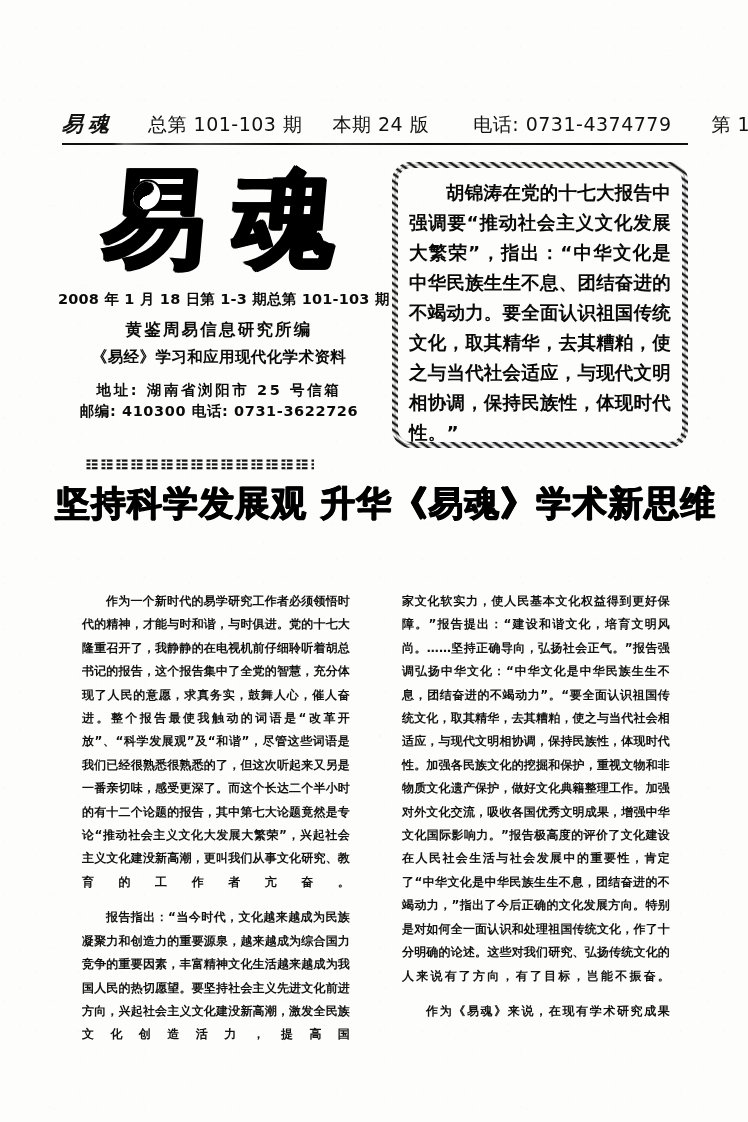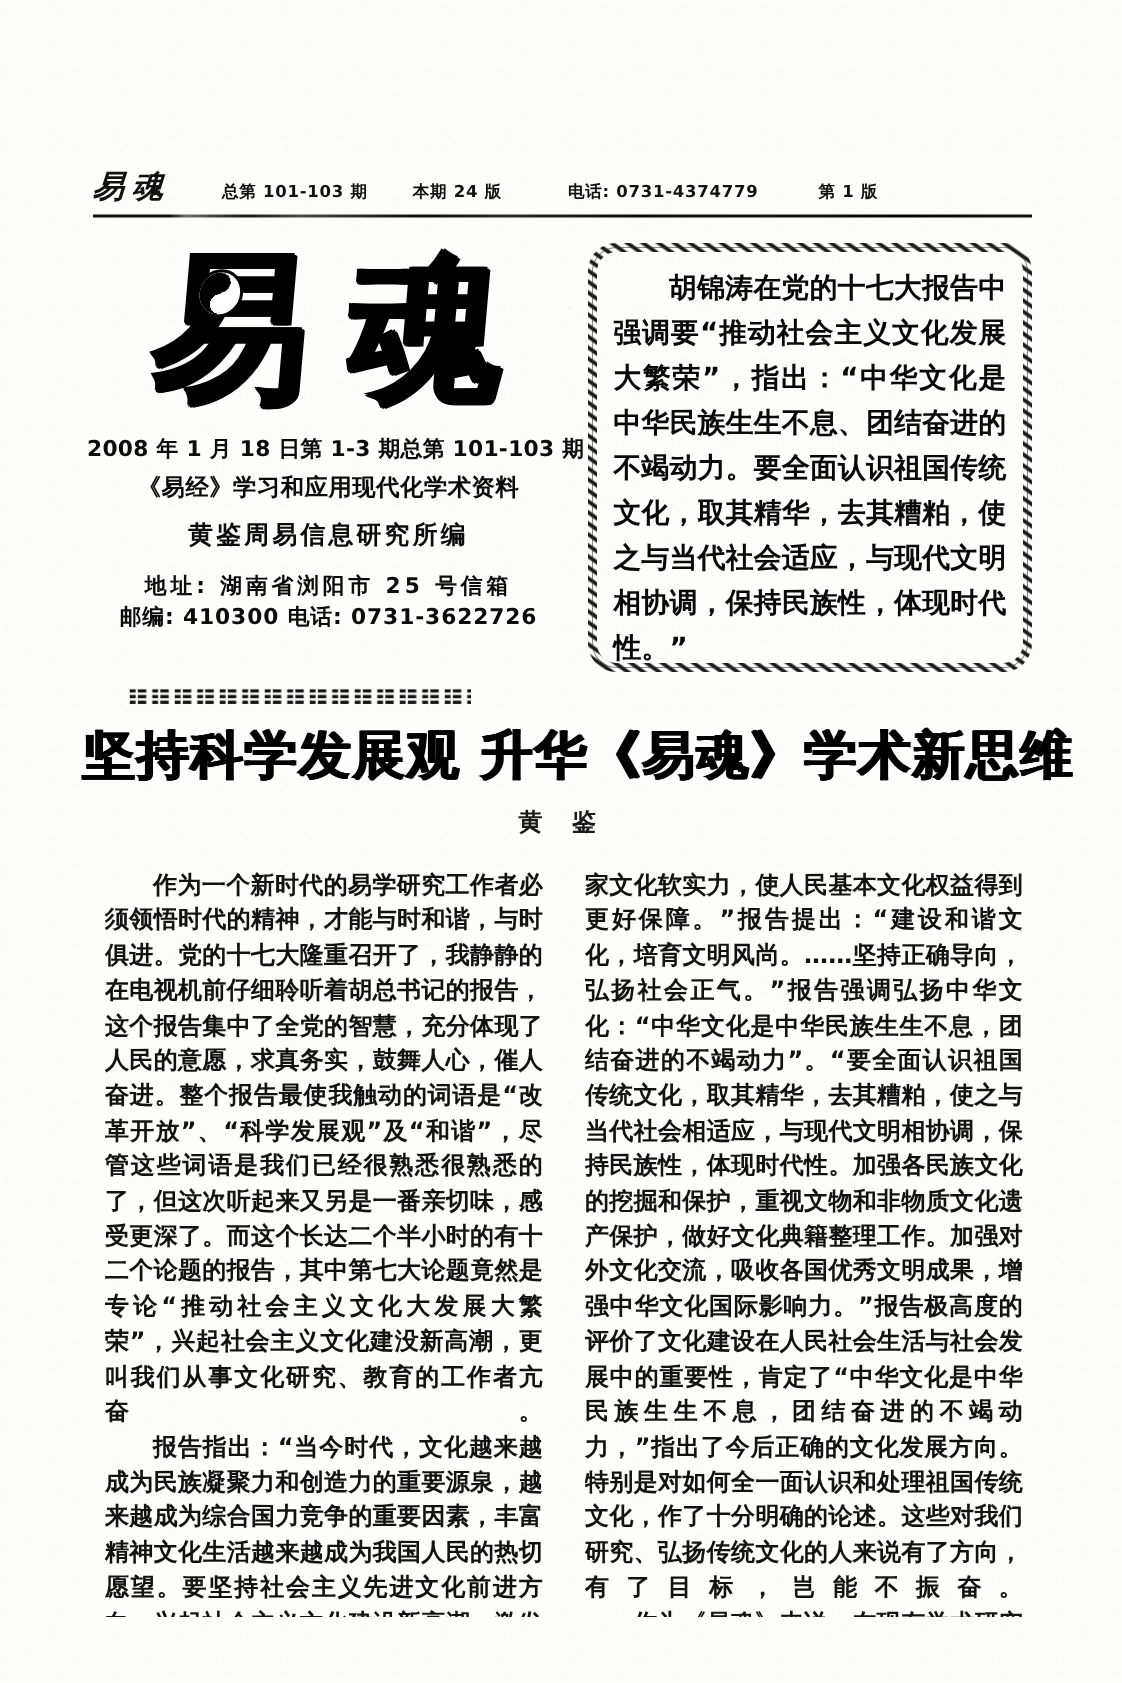--- a/index.html
+++ b/index.html
@@ -50,22 +50,22 @@
     font-family: "DejaVu Serif", serif;
     font-weight: 700;
     font-size: 21px;
     letter-spacing: 5px;
     font-style: italic;
     transform: skewX(-4deg);
     white-space: nowrap;
   }
   .folio-item {
     font-family: "DejaVu Sans", sans-serif;
-    font-weight: 700;
-    font-size: 11px;
+    font-weight: 400;
+    font-size: 19px;
     white-space: nowrap;
     letter-spacing: .5px;
   }
   .f-issue  { margin-left: 34px; }
   .f-pages  { margin-left: 30px; text-align: right; }
   .f-phone  { margin-left: 44px; }
   .f-edition{ margin-left: 40px; text-align: right; }
 
   .folio-rule {
     position: absolute;
@@ -231,24 +231,24 @@
     width: 612px;
     height: 500px;
     display: flex;
     gap: 28px;
   }
   .col {
     width: 292px;
     overflow: hidden;
   }
   .col p {
-    margin: 0;
+    margin: 12px;
     font-family: "DejaVu Sans", sans-serif;
     font-weight: 600;
-    font-size: 16px;
+    font-size: 12px;
     line-height: 23.4px;
     letter-spacing: .15px;
     text-align: justify;
     text-align-last: justify;
     color: #121212;
     text-indent: 2em;
   }
   .col p.cont { text-indent: 0; }
   .col p + p { margin-top: 0; }
 </style>
@@ -267,22 +267,22 @@
   <div class="folio-rule"></div>
 
   <div class="masthead">
     <div class="mast-logo">
       <span class="mast-char m1">易<span class="taiji">
             <span class="taiji-dots"></span>
           </span></span>
       <span class="mast-char m2">魂</span>
     </div>
     <div class="mast-line mast-date">2008 年 1 月 18 日第 1-3 期总第 101-103 期</div>
+    <div class="mast-line mast-org">黄鉴周易信息研究所编</div>
     <div class="mast-line mast-sub">《易经》学习和应用现代化学术资料</div>
-    <div class="mast-line mast-org">黄鉴周易信息研究所编</div>
     <div class="mast-line mast-addr">地址: 湖南省浏阳市 25 号信箱</div>
     <div class="mast-line mast-contact">邮编: 410300    电话: 0731-3622726</div>
   </div>
 
   <div class="quotebox">
     <div class="rope">
       <svg width="296" height="286" viewBox="0 0 296 286" xmlns="http://www.w3.org/2000/svg">
         <defs>
           <pattern id="ropep" patternUnits="userSpaceOnUse" width="6" height="6" patternTransform="rotate(35)">
             <rect width="6" height="6" fill="#ffffff"></rect>
@@ -304,21 +304,20 @@
           <rect x="0.5" y="4.3" width="11" height="2.2" fill="#141414"></rect>
           <rect x="0.5" y="8.1" width="11" height="2.2" fill="#141414"></rect>
           <rect x="4.4" y="0.5" width="1.5" height="10" fill="#ffffff"></rect>
         </pattern>
       </defs>
       <rect x="0" y="0" width="228" height="11" fill="url(#dashmotif)"></rect>
     </svg>
   </div>
 
   <div class="headline">坚持科学发展观 升华《易魂》学术新思维</div>
-  <div class="byline">黄 鉴</div>
 
   <div class="columns">
     <div class="col">
       <p>作为一个新时代的易学研究工作者必须领悟时代的精神，才能与时和谐，与时俱进。党的十七大隆重召开了，我静静的在电视机前仔细聆听着胡总书记的报告，这个报告集中了全党的智慧，充分体现了人民的意愿，求真务实，鼓舞人心，催人奋进。整个报告最使我触动的词语是“改革开放”、“科学发展观”及“和谐”，尽管这些词语是我们已经很熟悉很熟悉的了，但这次听起来又另是一番亲切味，感受更深了。而这个长达二个半小时的有十二个论题的报告，其中第七大论题竟然是专论“推动社会主义文化大发展大繁荣”，兴起社会主义文化建没新高潮，更叫我们从事文化研究、教育的工作者亢奋。</p>
       <p>报告指出：“当今时代，文化越来越成为民族凝聚力和创造力的重要源泉，越来越成为综合国力竞争的重要因素，丰富精神文化生活越来越成为我国人民的热切愿望。要坚持社会主义先进文化前进方向，兴起社会主义文化建没新高潮，激发全民族文化创造活力，提高国</p>
     </div>
     <div class="col">
       <p class="cont">家文化软实力，使人民基本文化权益得到更好保障。”报告提出：“建设和谐文化，培育文明风尚。……坚持正确导向，弘扬社会正气。”报告强调弘扬中华文化：“中华文化是中华民族生生不息，团结奋进的不竭动力”。“要全面认识祖国传统文化，取其精华，去其糟粕，使之与当代社会相适应，与现代文明相协调，保持民族性，体现时代性。加强各民族文化的挖掘和保护，重视文物和非物质文化遗产保护，做好文化典籍整理工作。加强对外文化交流，吸收各国优秀文明成果，增强中华文化国际影响力。”报告极高度的评价了文化建设在人民社会生活与社会发展中的重要性，肯定了“中华文化是中华民族生生不息，团结奋进的不竭动力，”指出了今后正确的文化发展方向。特别是对如何全一面认识和处理祖国传统文化，作了十分明确的论述。这些对我们研究、弘扬传统文化的人来说有了方向，有了目标，岂能不振奋。</p>
       <p>作为《易魂》来说，在现有学术研究成果</p>
     </div>

